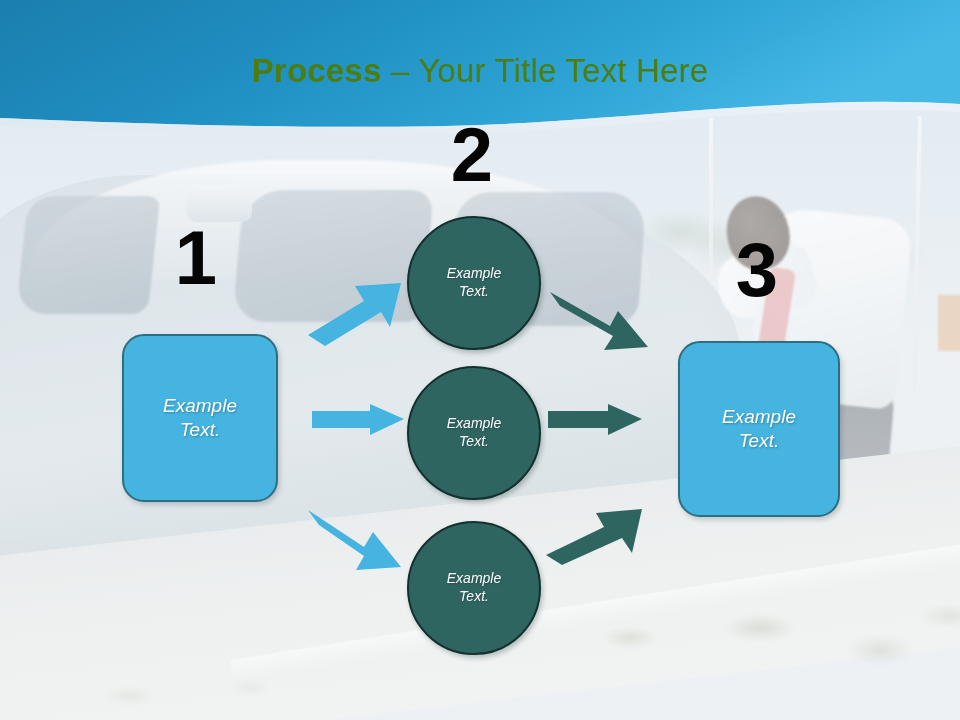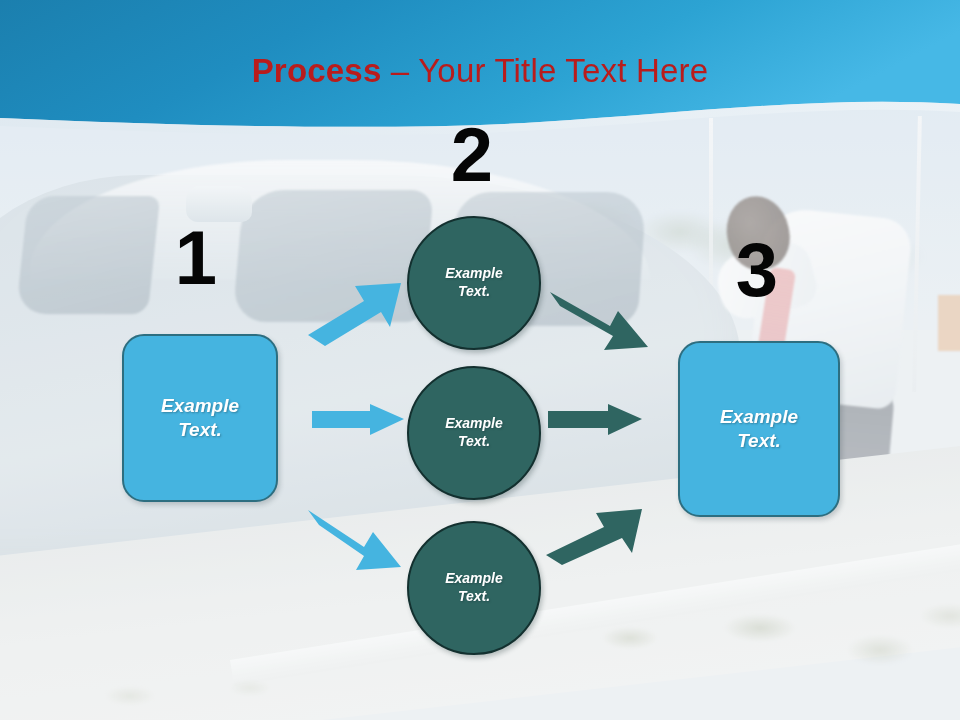--- a/index.html
+++ b/index.html
@@ -199,21 +199,21 @@
     width: 960px;
     height: 140px;
   }
   .header svg { display: block; }
 
   .title {
     position: absolute;
     left: 0; top: 50px;
     width: 960px;
     text-align: center;
-    color: #b91c1c;
+    color: #4d7c0f;
     font-size: 33px;
     line-height: 42px;
     letter-spacing: .2px;
     white-space: nowrap;
   }
   .title .t-bold { font-weight: bold; }
   .title .t-light { font-weight: normal; }
 
   
   .step-num {
@@ -255,21 +255,21 @@
     align-items: center;
     justify-content: center;
   }
   .circle.c1 { left: 407px; top: 216px; }
   .circle.c2 { left: 407px; top: 366px; }
   .circle.c3 { left: 407px; top: 521px; }
 
   .node-text {
     color: #ffffff;
     font-style: italic;
-    font-weight: bold;
+    font-weight: normal;
     text-align: center;
     line-height: 1.28;
     white-space: pre-line;
     text-shadow: 1px 1px 2px rgba(20,40,50,.35);
   }
   .box .node-text { font-size: 19px; }
   .circle .node-text { font-size: 14px; }
 
   
   .arrow {

